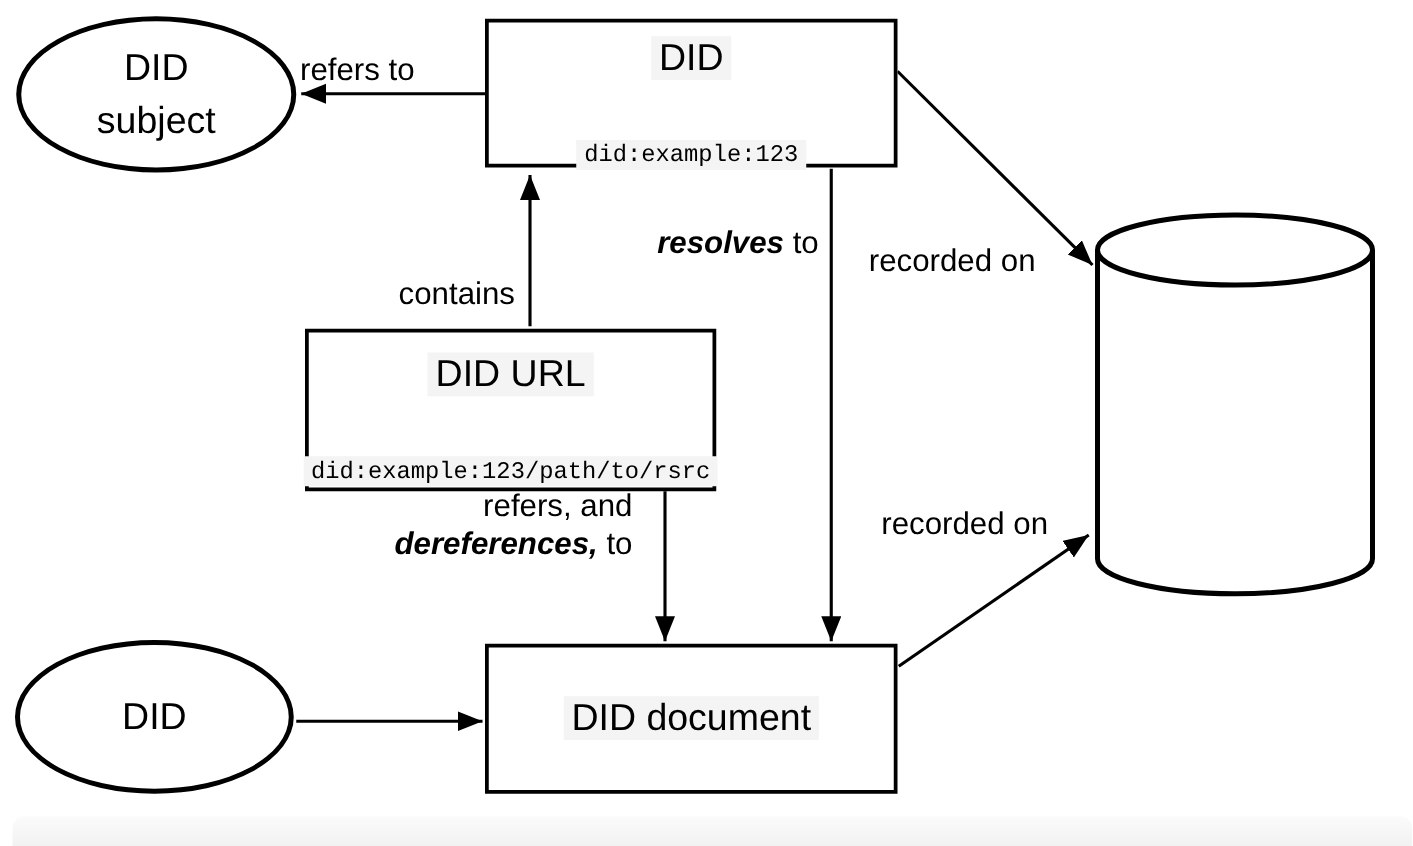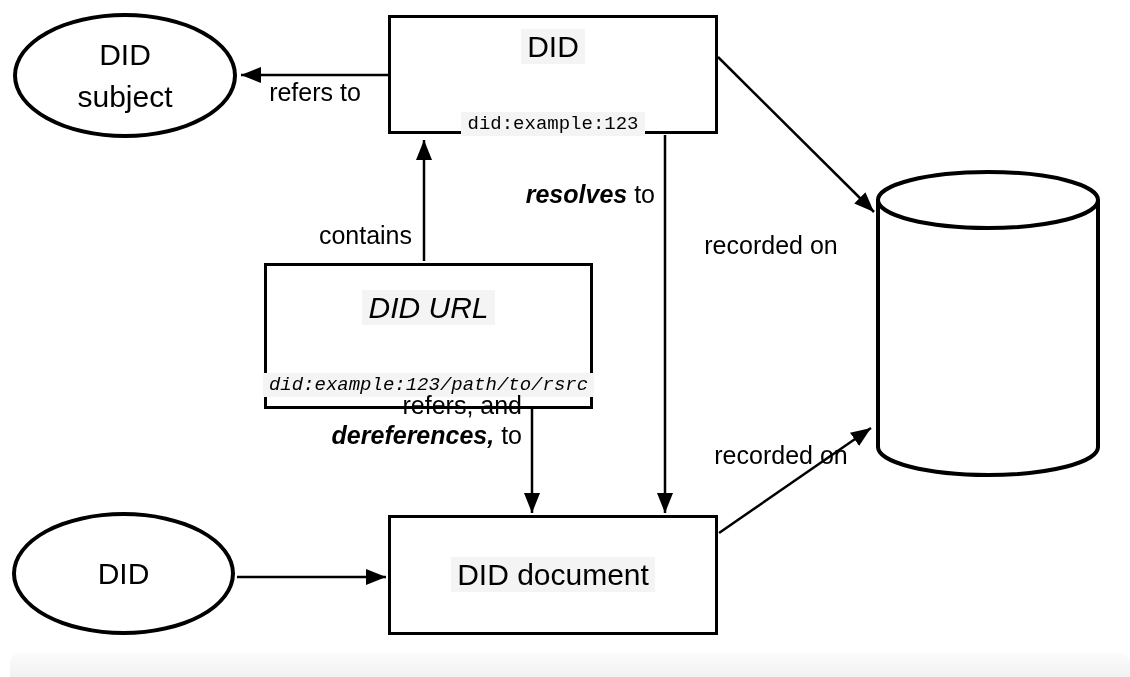--- a/index.html
+++ b/index.html
@@ -27,21 +27,21 @@
   .ellipse .nline{font-size:30px;line-height:42px;}
   .box-with-code{padding-top:16px;gap:13px;}
   .node-title{font-size:30px;line-height:34px;}
   .hl{background:var(--text-highlight);padding:1px 6px;}
   .code{font-family:"Liberation Mono",monospace;font-size:19px;line-height:23px;white-space:nowrap;margin-top:36px;}
   .cyl-label{position:absolute;left:878px;top:287px;width:220px;text-align:center;}
   .cyl-label .nline{font-size:29px;line-height:36px;}
   .cyl-label .hl{padding:0 5px;}
 
   .edge-label{position:absolute;font-size:25px;line-height:30px;white-space:nowrap;}
-  .center{text-align:center;margin-top:36px;}
+  .center{text-align:left;}
   .right{text-align:right;}
   .em{font-weight:bold;font-style:italic;}
 
   .footer-bar{
     position:absolute;left:10px;right:0;top:653px;height:24px;
     background:linear-gradient(to bottom,#fbfbfb,var(--footer-bar));
     border-radius:10px 10px 0 0;
   }
 </style>
 </head>
@@ -73,41 +73,41 @@
   <div class="node ellipse" style="left:13px;top:13px;width:224px;height:125px;">
     <div class="nline">DID</div>
     <div class="nline">subject</div>
   </div>
 
   <div class="node box box-with-code" style="left:388px;top:15px;width:330px;height:119px;">
     <div class="node-title"><span class="hl">DID</span></div>
     <div class="code"><span class="hl">did:example:123</span></div>
   </div>
 
-  <div class="node box box-with-code" style="left:264px;top:263px;width:329px;height:146px;font-style:italic;">
+  <div class="node box box-with-code" style="left:244px;top:263px;width:329px;height:130px;">
     <div class="node-title"><span class="hl">DID URL</span></div>
     <div class="code"><span class="hl">did:example:123/path/to/rsrc</span></div>
   </div>
 
   <div class="node box" style="left:388px;top:515px;width:330px;height:120px;">
     <div class="node-title"><span class="hl">DID document</span></div>
   </div>
 
   <div class="node ellipse" style="left:12px;top:512px;width:223px;height:123px;">
     <div class="nline">DID</div>
   </div>
 
 
   <div class="edge-label center" style="left:240px;top:41px;width:150px;">refers to</div>
 
   <div class="edge-label right" style="left:300px;top:220px;width:112px;">contains</div>
 
   <div class="edge-label right" style="left:460px;top:143px;width:195px;margin-top:36px;"><span class="em">resolves</span><span> to</span></div>
 
-  <div class="edge-label right" style="left:312px;top:390px;width:210px;">
+  <div class="edge-label right" style="left:296px;top:390px;width:210px;">
     <div>refers, and</div>
     <div><span class="em">dereferences,</span><span> to</span></div>
   </div>
 
 
   <div class="edge-label center" style="left:695px;top:194px;width:152px;">recorded on</div>
 
   <div class="edge-label center" style="left:705px;top:404px;width:152px;">recorded on</div>
 
   <div class="footer-bar"></div>

